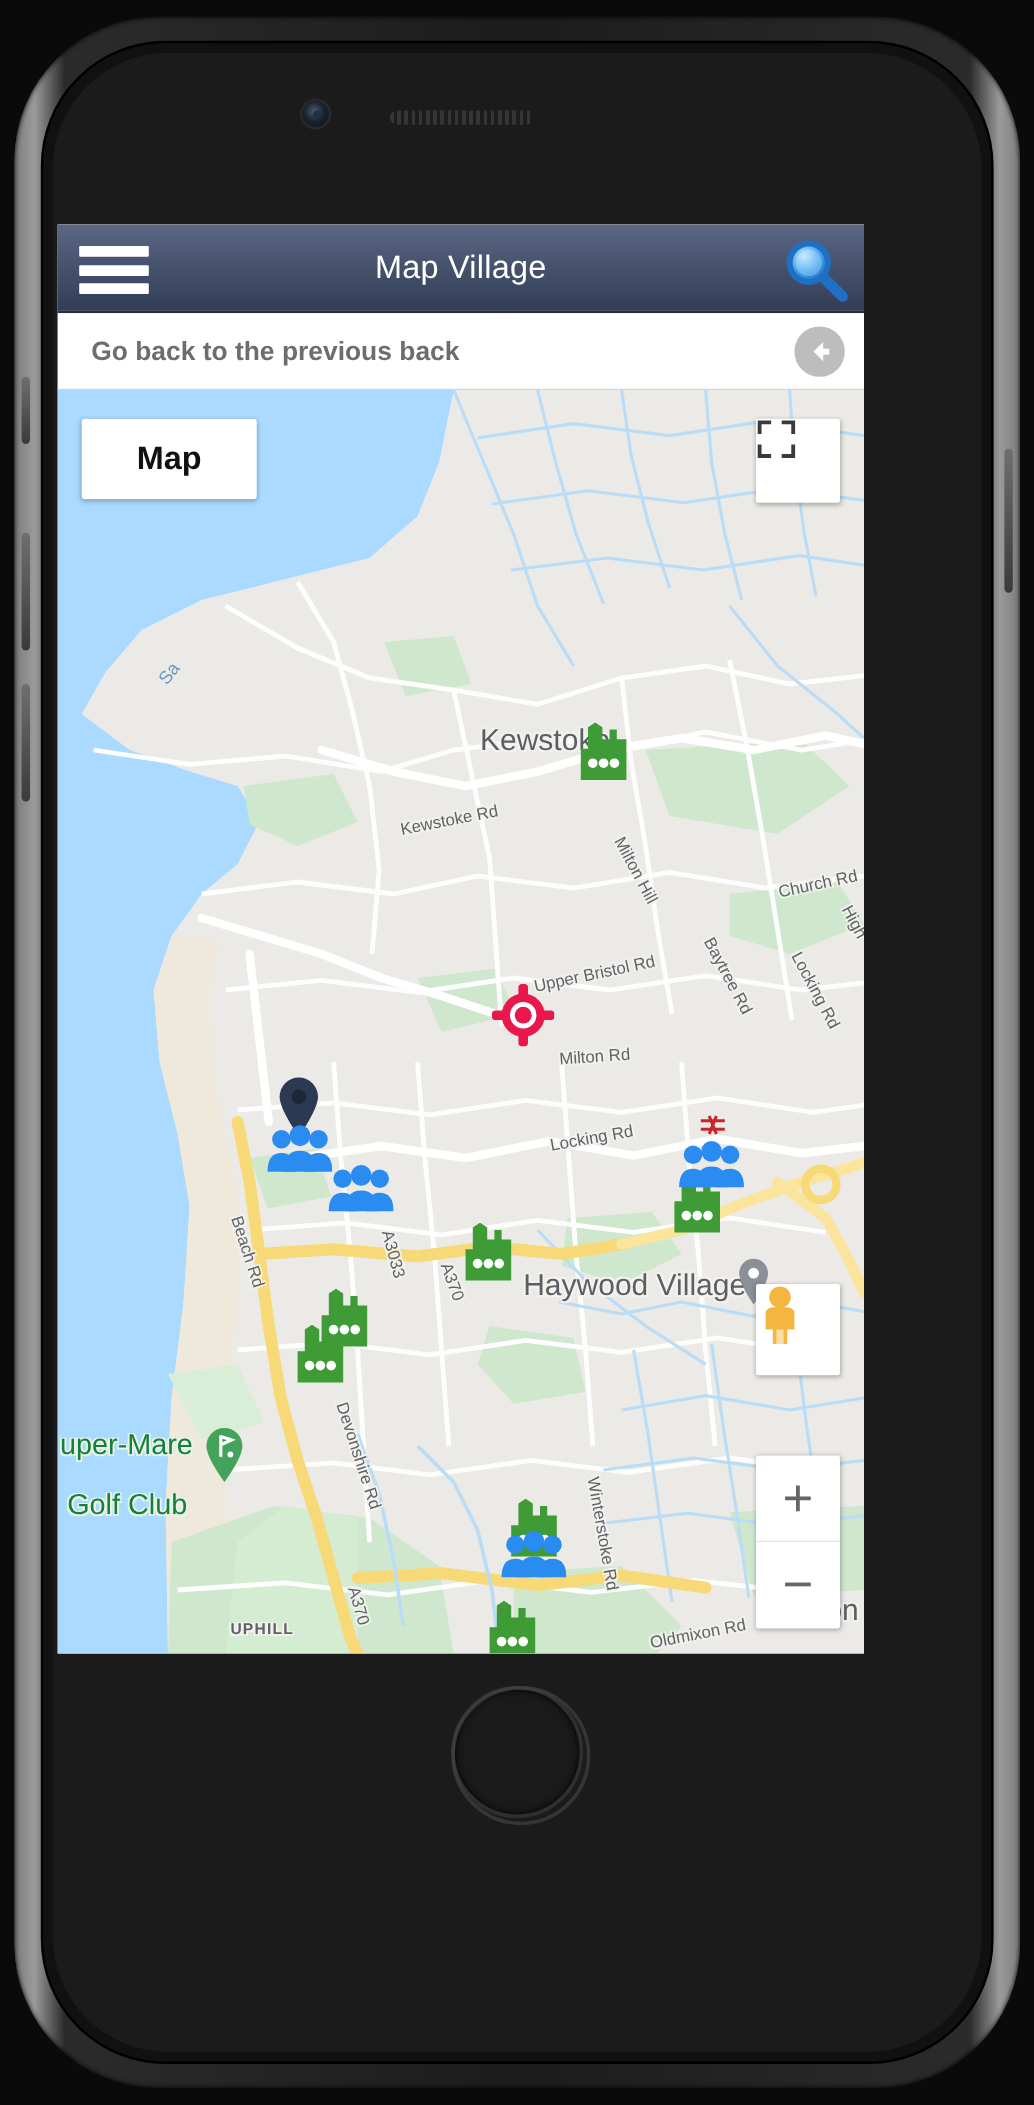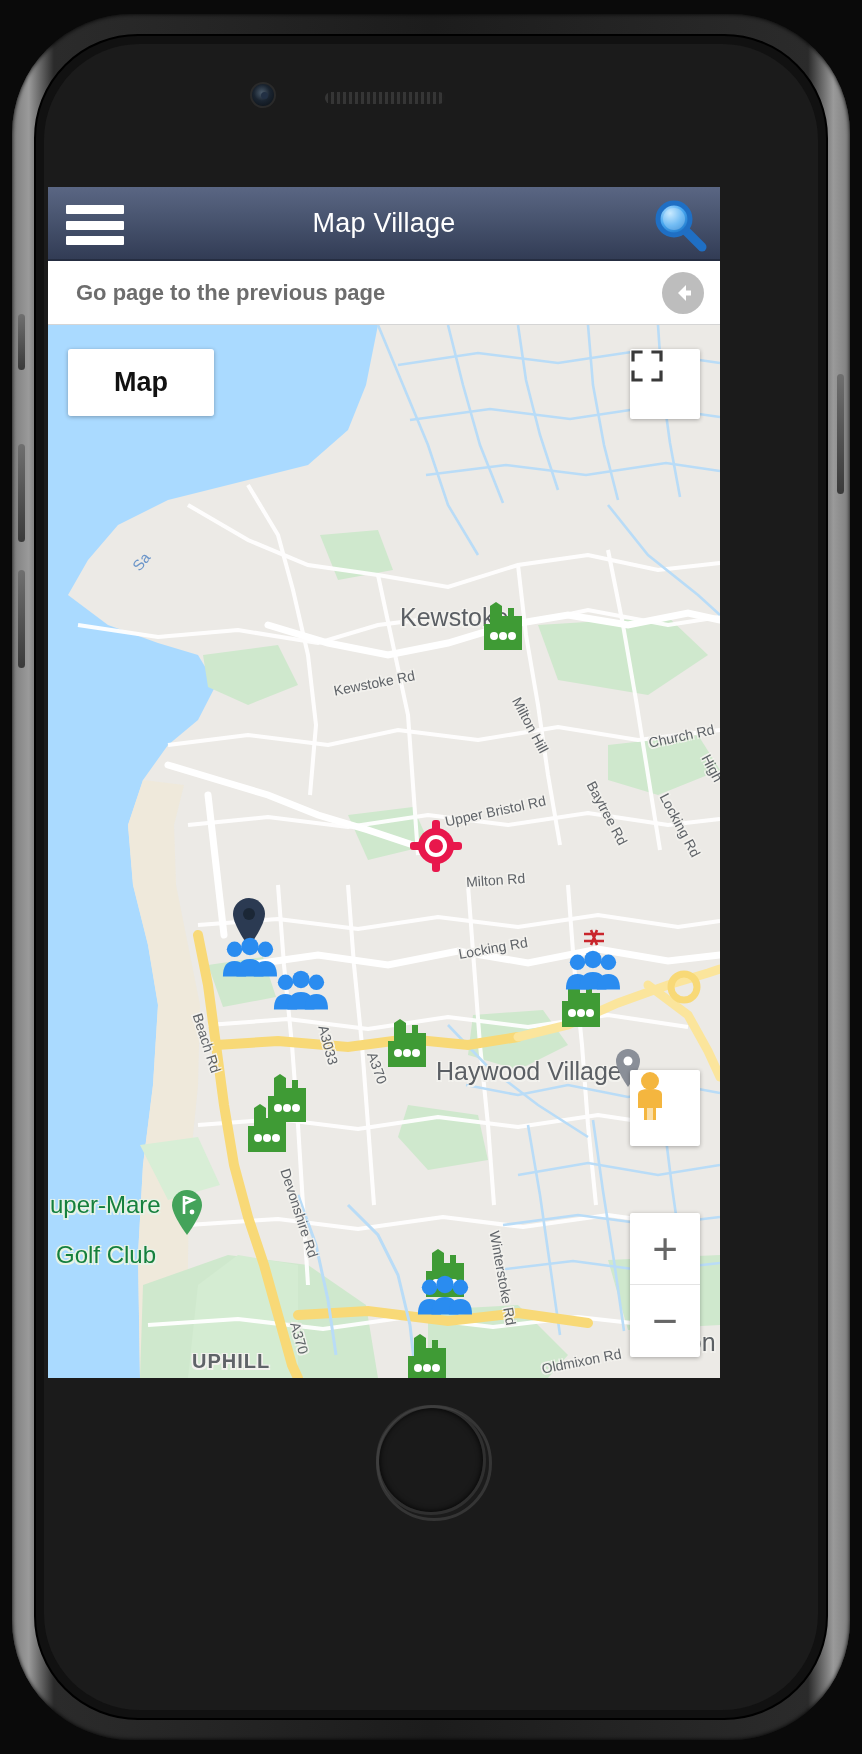--- a/index.html
+++ b/index.html
@@ -131,21 +131,21 @@
   .map-label {
     position: absolute;
     color: #5f6368;
     text-shadow: -1.5px -1.5px 0 #f3f2ee, 1.5px -1.5px 0 #f3f2ee,
                  -1.5px 1.5px 0 #f3f2ee, 1.5px 1.5px 0 #f3f2ee;
     white-space: nowrap;
     pointer-events: none;
   }
   .road-label { font-size: 14px; }
   .place-label { font-size: 25px; color: #5b5f64; }
-  .place-label-sm { font-size: 20px; color: #5f6368; letter-spacing: 1px; font-weight: bold;}
+  .place-label-sm { font-size: 13px; color: #5f6368; letter-spacing: 1px; font-weight: bold;}
   .water-label { color: #6b95c9; font-size: 15px;
     text-shadow:none; }
   .park-label { color: #15803d; font-size: 24px;
     text-shadow: -1.5px -1.5px 0 #e8f3e6, 1.5px -1.5px 0 #e8f3e6,
                  -1.5px 1.5px 0 #e8f3e6, 1.5px 1.5px 0 #e8f3e6;}
 
   
   #maptype {
     position: absolute; left: 20px; top: 24px;
     display: flex; border-radius: 3px; overflow: hidden;
@@ -228,21 +228,21 @@
             </radialGradient>
           </defs>
           <line x1="31" y1="31" x2="50" y2="50" stroke="#1f6fc4" stroke-width="9" stroke-linecap="round"></line>
           <circle cx="22" cy="22" r="16" fill="url(#lens)" stroke="#1f6fc4" stroke-width="5"></circle>
           <circle cx="22" cy="22" r="11" fill="#e8f6ff" opacity=".25"></circle>
         </svg>
       </div>
     </div>
 
     <div id="backbar">
-      <div id="backbar-label">Go page to the previous page</div>
+      <div id="backbar-label">Go back to the previous back</div>
       <div id="back-circle">
         <svg width="26" height="26" viewBox="0 0 26 26">
           <path d="M16 5 L8 13 L16 21 Z" fill="#fff"></path>
           <rect x="14" y="10.5" width="7" height="5" fill="#fff"></rect>
         </svg>
       </div>
     </div>
 
     <div id="map">
 

